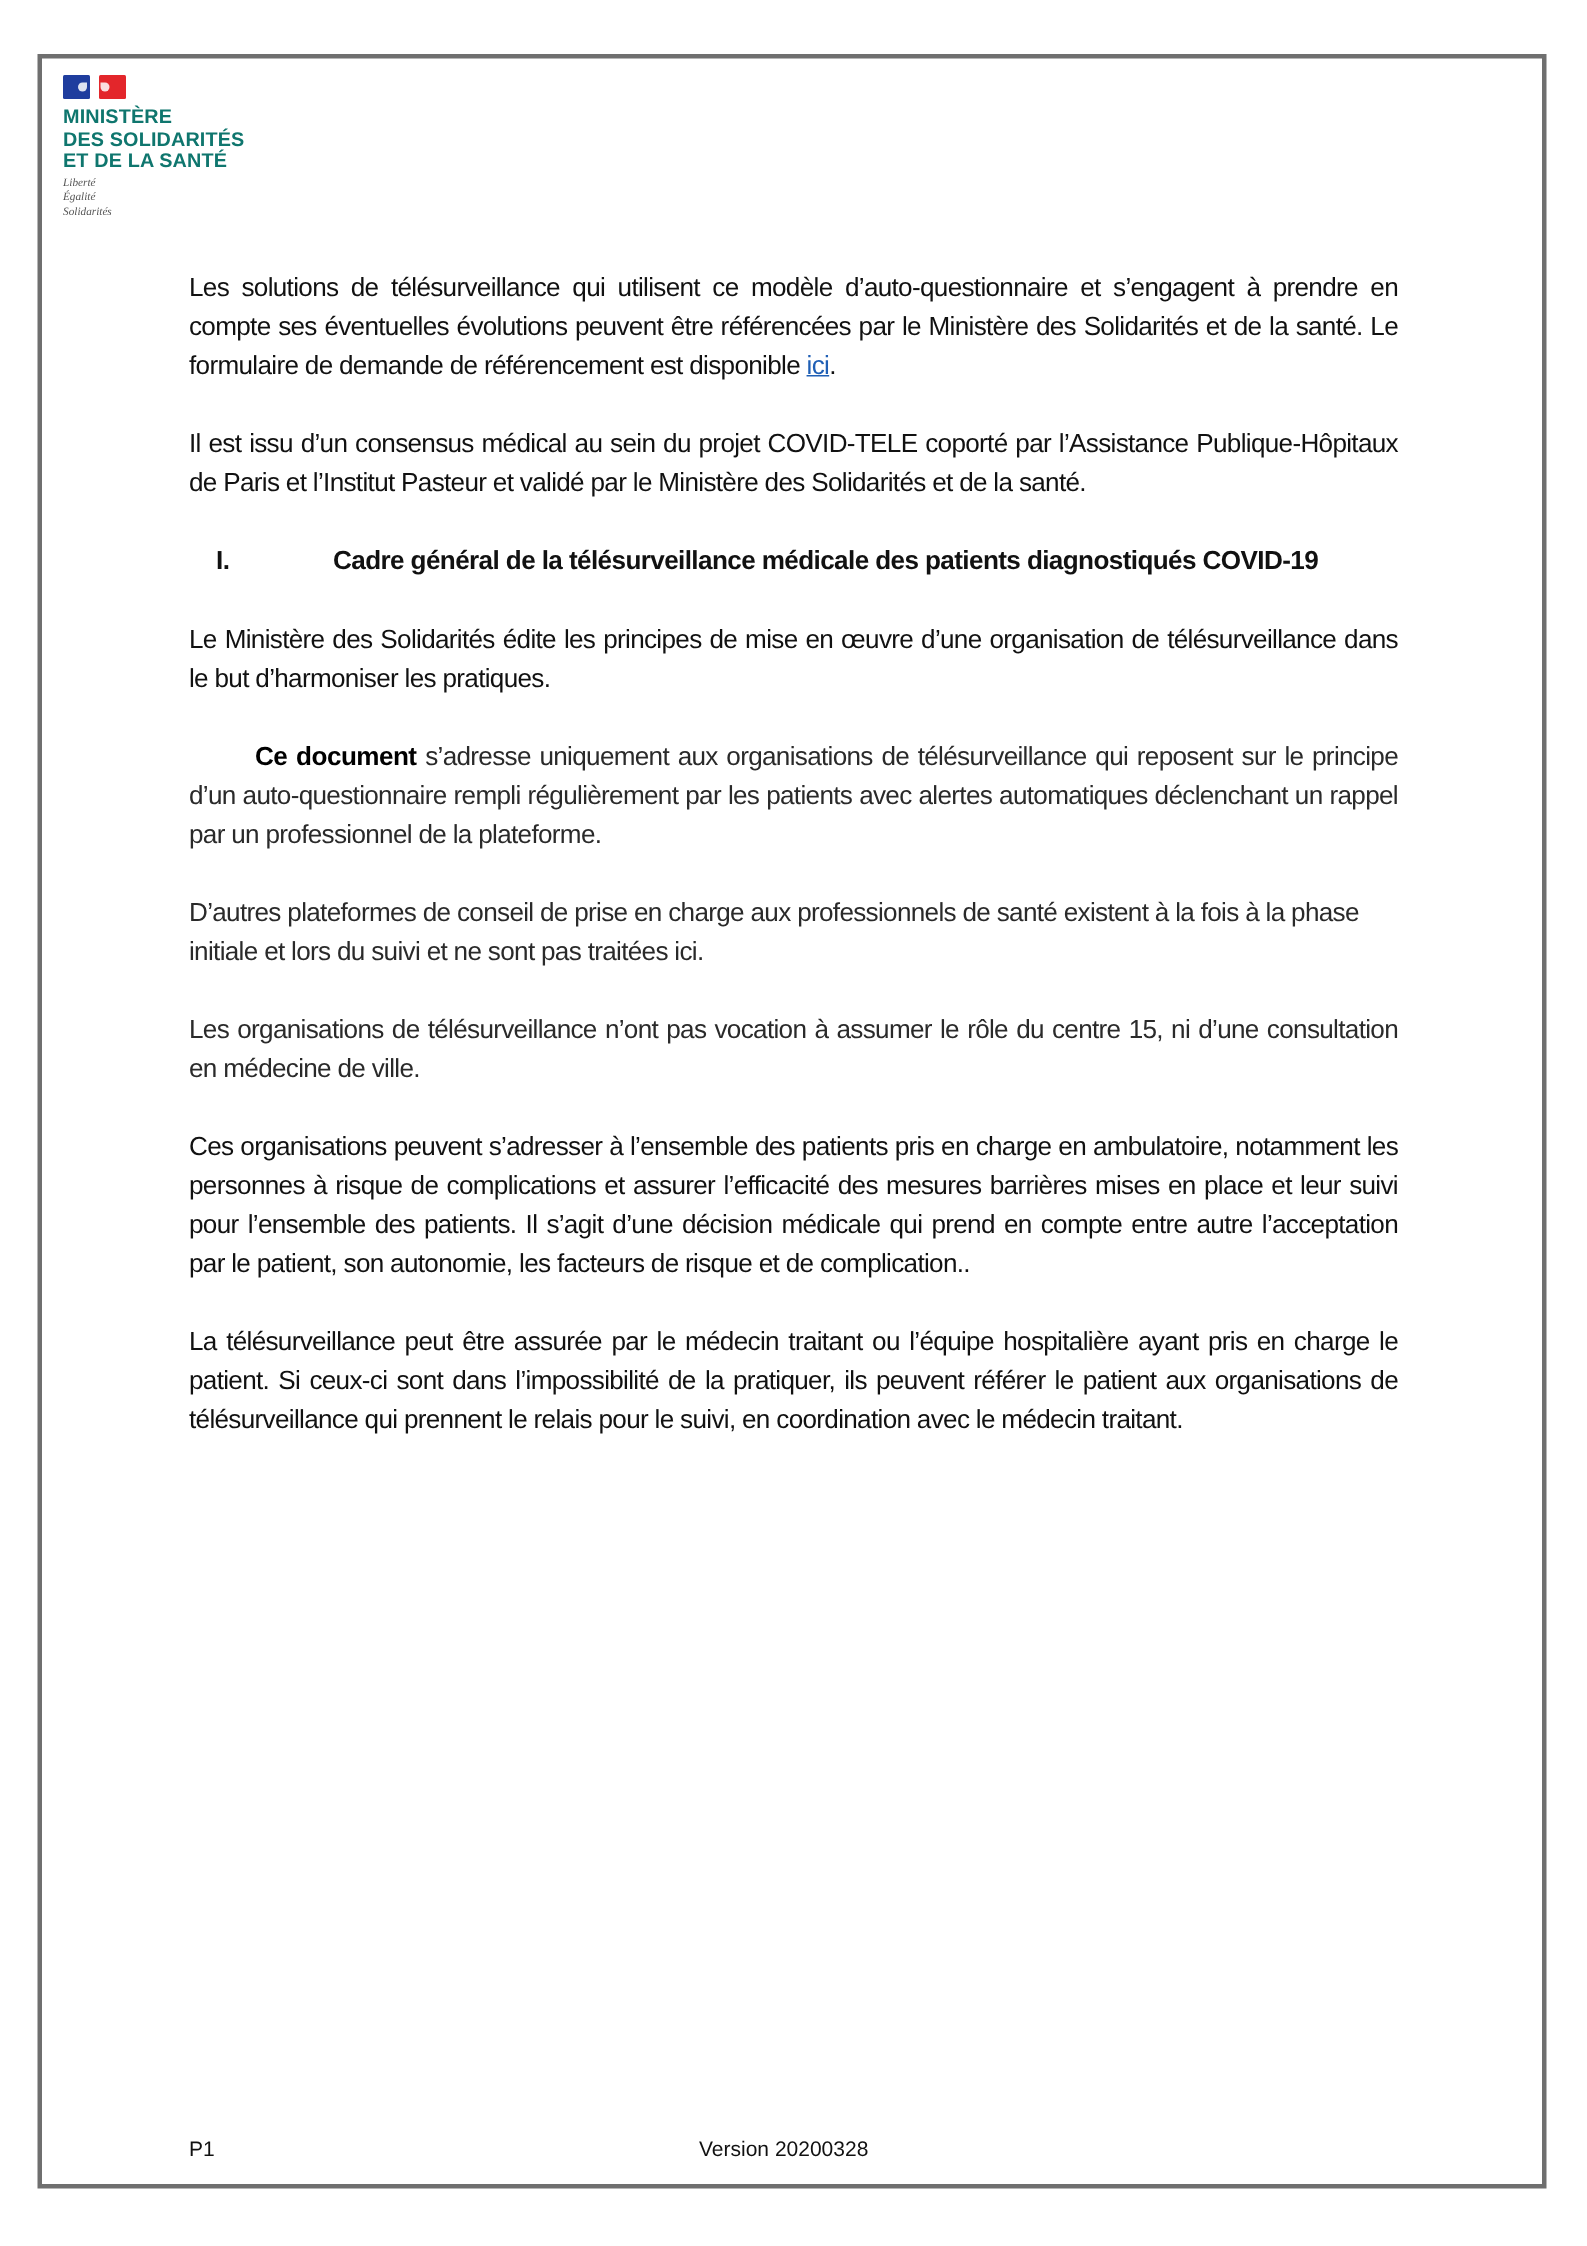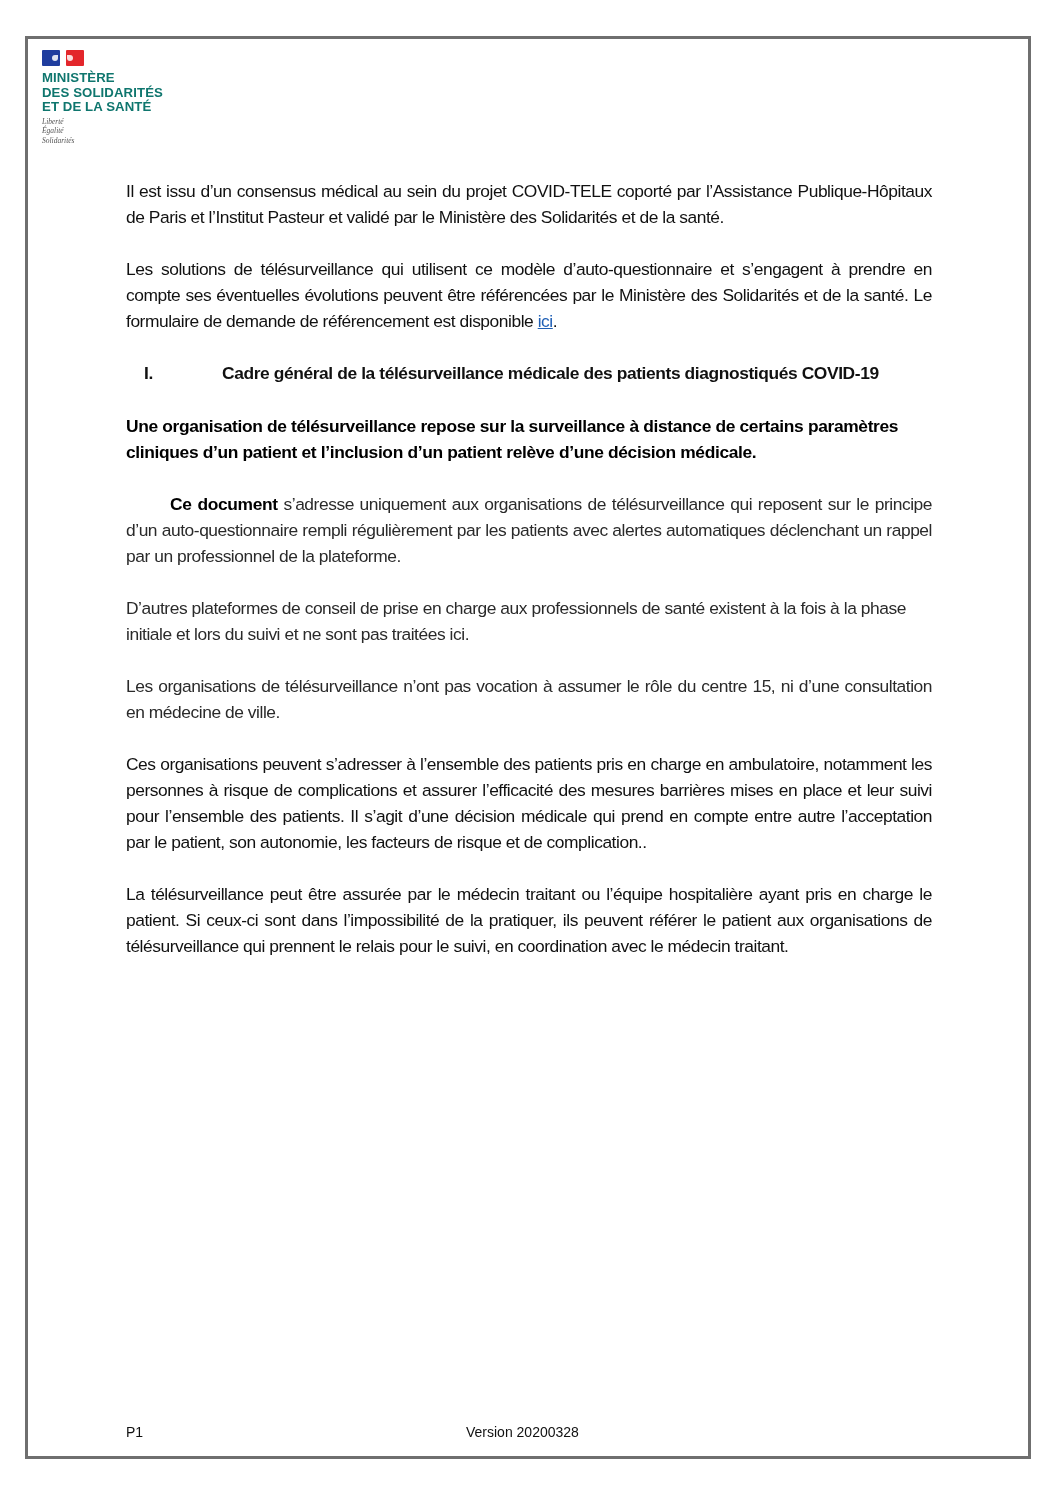--- a/index.html
+++ b/index.html
@@ -60,31 +60,31 @@
     <div>ET DE LA SANTÉ</div>
   </div>
   <div class="motto">
     <div>Liberté</div>
     <div>Égalité</div>
     <div>Solidarités</div>
   </div>
 </div>
 
 <div class="content">
-  <p class="condensed">Il est issu d’un consensus médical au sein du projet COVID-TELE coporté par l’Assistance Publique-Hôpitaux de Paris et l’Institut Pasteur et validé par le Ministère des Solidarités et de la santé.</p>
   <p class="condensed">
     <span>Les solutions de télésurveillance qui utilisent ce modèle d’auto-questionnaire et s’engagent à prendre en compte ses éventuelles évolutions peuvent être référencées par le Ministère des Solidarités et de la santé. Le formulaire de demande de référencement est disponible </span><a class="link">ici</a><span>.</span>
   </p>
+  <p class="condensed">Il est issu d’un consensus médical au sein du projet COVID-TELE coporté par l’Assistance Publique-Hôpitaux de Paris et l’Institut Pasteur et validé par le Ministère des Solidarités et de la santé.</p>
 
   <div class="section-heading">
     <span class="num">I.</span>
     <span class="title">Cadre général de la télésurveillance médicale des patients diagnostiqués COVID-19</span>
   </div>
 
-  <p class="left heavy">Une organisation de télésurveillance repose sur la surveillance à distance de certains paramètres cliniques d’un patient et l’inclusion d’un patient relève d’une décision médicale.</p>
+  <p class="condensed">Le Ministère des Solidarités édite les principes de mise en œuvre d’une organisation de télésurveillance dans le but d’harmoniser les pratiques.</p>
   <p class="light condensed">
     <b class="heavy">Ce document</b><span> s’adresse uniquement aux organisations de télésurveillance qui reposent sur le principe d’un auto-questionnaire rempli régulièrement par les patients avec alertes automatiques déclenchant un rappel par un professionnel de la plateforme.</span>
   </p>
   <p class="left light condensed">D’autres plateformes de conseil de prise en charge aux professionnels de santé existent à la fois à la phase initiale et lors du suivi et ne sont pas traitées ici.</p>
   <p class="light condensed">Les organisations de télésurveillance n’ont pas vocation à assumer le rôle du centre 15, ni d’une consultation en médecine de ville.</p>
 
   <p class="condensed">Ces organisations peuvent s’adresser à l’ensemble des patients pris en charge en ambulatoire, notamment les personnes à risque de complications et assurer l’efficacité des mesures barrières mises en place et leur suivi pour l’ensemble des patients. Il s’agit d’une décision médicale qui prend en compte entre autre l’acceptation par le patient, son autonomie, les facteurs de risque et de complication..</p>
   <p class="condensed">La télésurveillance peut être assurée par le médecin traitant ou l’équipe hospitalière ayant pris en charge le patient. Si ceux-ci sont dans l’impossibilité de la pratiquer, ils peuvent référer le patient aux organisations de télésurveillance qui prennent le relais pour le suivi, en coordination avec le médecin traitant.</p>
 </div>
 

